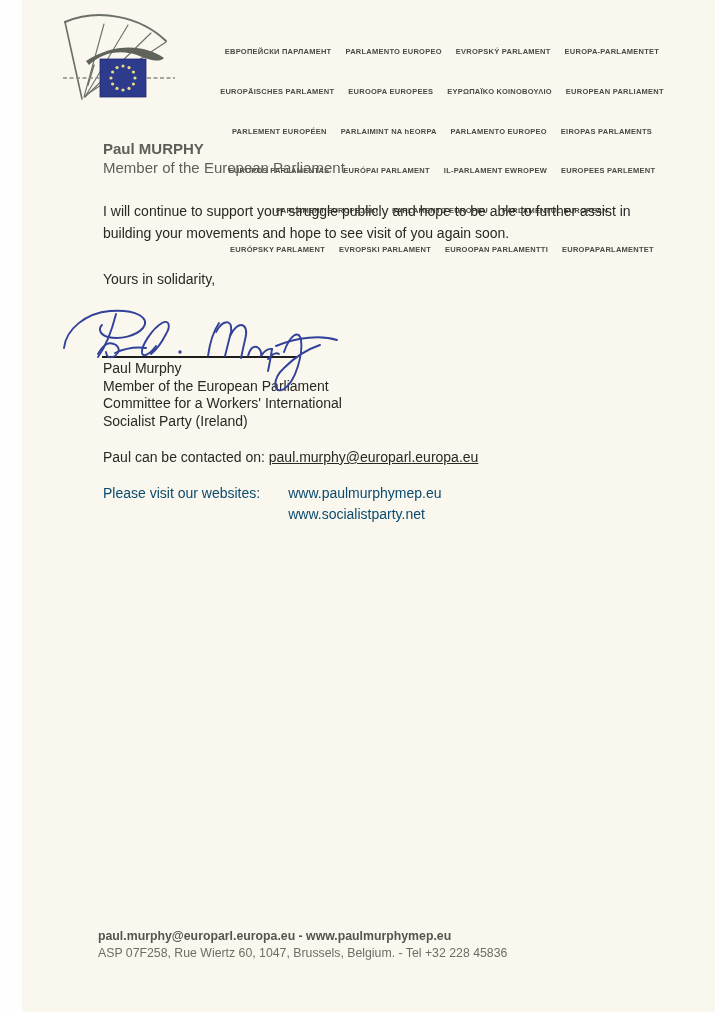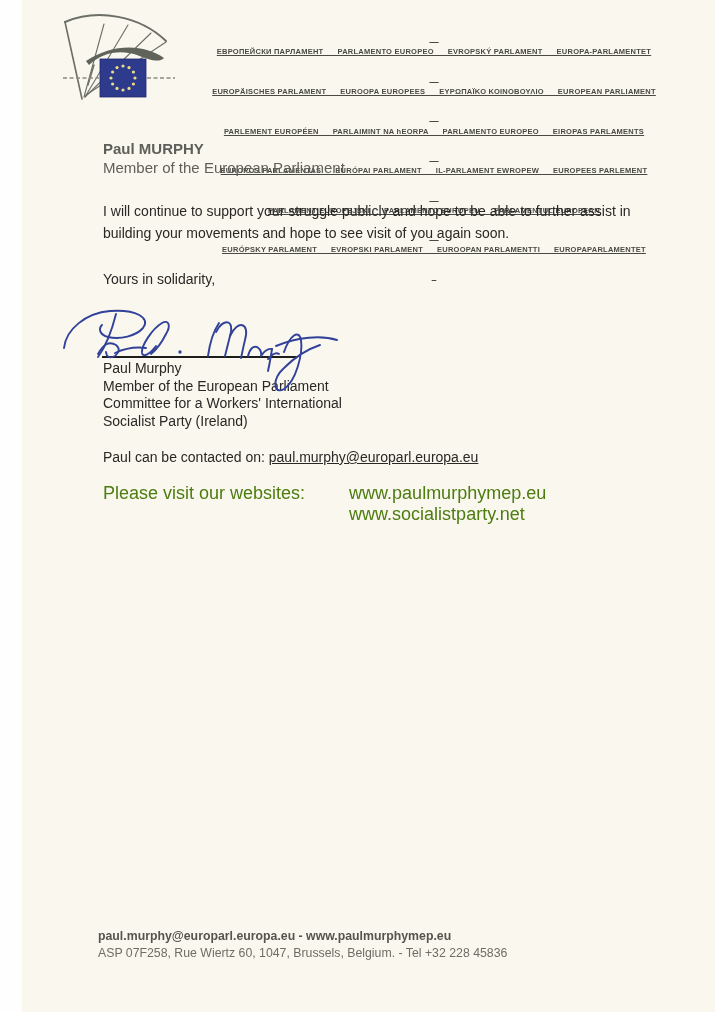--- a/index.html
+++ b/index.html
@@ -7,35 +7,35 @@
     position:relative;
     width:715px;height:1012px;
     background:#f9f7ee;
     overflow:hidden;
     font-family:"Liberation Sans",sans-serif;
     color:#2b2a26;
   }
   .scan-edge{position:absolute;left:0;top:0;width:22px;height:1012px;background:#fefefe;}
   .logo{position:absolute;left:58px;top:13px;width:120px;height:100px;}
   .langs{
-    position:absolute;left:192px;top:19px;width:484px;
+    position:absolute;left:200px;top:19px;width:484px;
     text-align:center;font-size:7.5px;line-height:13.2px;
-    font-weight:bold;letter-spacing:.25px;color:#4a4a44;white-space:pre;text-decoration:underline;
+    font-weight:bold;letter-spacing:.25px;color:#4a4a44;white-space:pre;
   }
   .sender{position:absolute;left:103px;top:139px;font-size:15px;color:#5d5f58;line-height:19px;}
   .sender .name{font-weight:bold;}
   .body-text{position:absolute;left:103px;top:200px;width:558px;font-size:14px;line-height:22px;color:#292824;}
   .body-text .closing{margin-top:24px;}
   .sig-svg{position:absolute;left:58px;top:296px;width:285px;height:102px;z-index:3;}
   .sig-underline{position:absolute;left:102px;top:356px;width:195px;height:2px;background:#1d1d1b;z-index:2;}
   .sig-block{position:absolute;left:103px;top:360px;font-size:14px;line-height:17.7px;color:#292824;}
   .contact-line{position:absolute;left:103px;top:449px;font-size:14px;color:#292824;}
   .contact-line a{color:#292824;text-decoration:underline;margin-top:24px;}
-  .websites{position:absolute;left:103px;top:483px;font-size:18px;line-height:20.5px;color:#4d7c0f;display:flex;gap:26px;}
-  .websites .items{margin-left:18px;}
+  .websites{position:absolute;left:103px;top:483px;font-size:14px;line-height:20.5px;color:#0c4a6e;display:flex;}
+  .websites .items{margin-left:28px;}
   .footer{position:absolute;left:98px;top:928px;font-size:12.3px;line-height:17px;}
   .footer .f1{font-weight:bold;color:#55554e;}
   .footer .f2{color:#6e6e66;}
 </style>
 </head>
 <body>
 
 <div class="page">
   <div class="scan-edge"></div>
 

